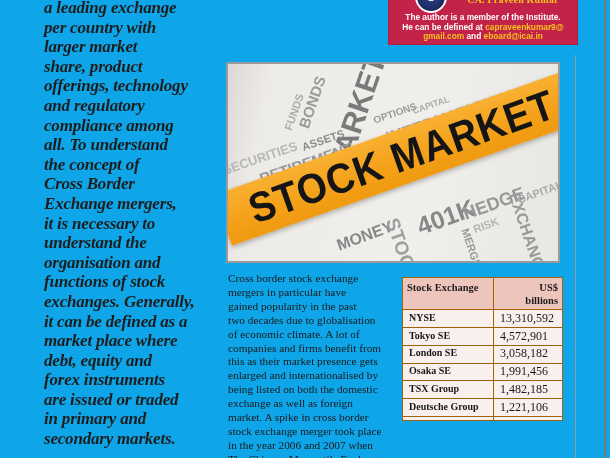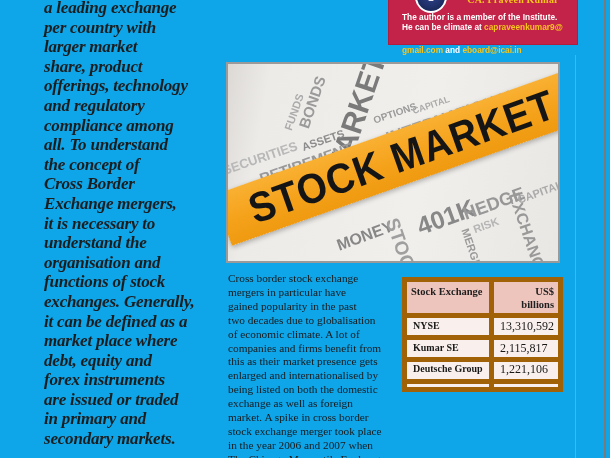--- a/index.html
+++ b/index.html
@@ -13,23 +13,23 @@
            color:#1d1d1d; white-space:pre-line; letter-spacing:-0.2px; }
 
   
   .author-box { position:absolute; left:388px; top:-12px; width:190px; height:57px;
                 background:#c32348; box-shadow:0 0 0 1px #b01d3f inset; }
   .avatar { position:absolute; left:27px; top:-7px; width:32px; height:32px; border-radius:50%;
             border:2px solid #ffffff;
             background:radial-gradient(circle at 50% 42%, #e9eaf2 0%, #e9eaf2 28%, #27397c 30%, #1a2a5e 72%, #12204a 100%); }
   .author-name { position:absolute; left:64px; top:6px; width:122px; text-align:center;
                  font:700 10px/11px "Liberation Serif", serif; color:#f6c51e; letter-spacing:0.2px; }
-  .ab-line { position:absolute; left:14px; right:3px; 
+  .ab-line { position:absolute; left:3px; right:3px; text-align:center;
              font:700 8.3px/9px "Liberation Sans", sans-serif; color:#ffffff; }
-  .ab-l1 { top:25px; } .ab-l2 { top:34.5px; } .ab-l3 { top:44px;margin-top:14px; }
+  .ab-l1 { top:25px; } .ab-l2 { top:34.5px; } .ab-l3 { top:44px; }
   .yellow { color:#f6c51e; }
 
   
   .cloud { position:absolute; left:226px; top:62px; width:334px; height:201px;
            border:2px solid #9a9a9a; overflow:hidden;
            background:linear-gradient(100deg,#dcd9d5 0%, #edebe8 12%, #f1efec 58%, #e9e7e3 100%); }
   .w { position:absolute; font-family:"Liberation Sans", sans-serif; font-weight:700;
        white-space:nowrap; transform-origin:center; }
   .banner { position:absolute; left:-16px; top:66px; width:380px; height:54px;
             background:linear-gradient(180deg,#f9b032 0%, #f5a21b 55%, #ef9a10 100%);
@@ -39,21 +39,21 @@
                  letter-spacing:1px; transform:scaleX(0.92); white-space:nowrap; }
 
   
   .article { position:absolute; left:228px; top:272px; width:180px;
              font:400 11.3px/13.9px "Liberation Serif", serif; color:#1a1a1a;
              white-space:pre-line; }
 
   
   .stats { position:absolute; left:402px; top:277px; width:161px; border-collapse:collapse;
            border:1.5px solid #2c2c2c; font-family:"Liberation Serif", serif; }
-  .stats th, .stats td { border:5px solid #a16207; vertical-align:top; }
+  .stats th, .stats td { border:1px solid #a16207; vertical-align:top; }
   .stats th { background:#eec5bd; color:#1e1e1e; font-weight:700; font-size:10.5px;
               line-height:1.25; padding:3px 4px 2px 4px; white-space:pre-line; }
   .th-name { width:92px; text-align:left; padding-left:6px; }
   .th-val  { width:69px; text-align:right; }
   .stats td { background:#f9f0ed; padding:1.5px 4px 1.5px 6px; }
   .td-name { font-weight:700; font-size:10px; line-height:1.1; color:#181818; }
   .td-val  { font-size:12px; line-height:1.15; color:#181818; }
 
   
   .vline { position:absolute; }
@@ -86,21 +86,21 @@
 debt, equity and
 forex instruments
 are issued or traded
 in primary and
 secondary markets.</div>
 
   <div class="author-box">
     <div class="avatar"></div>
     <div class="author-name">CA. Praveen Kumar</div>
     <div class="ab-line ab-l1">The author is a member of the Institute.</div>
-    <div class="ab-line ab-l2"><span>He can be climate at </span><span class="yellow">capraveenkumar9@</span></div>
+    <div class="ab-line ab-l2"><span>He can be defined at </span><span class="yellow">capraveenkumar9@</span></div>
     <div class="ab-line ab-l3"><span class="yellow">gmail.com</span><span> and </span><span class="yellow">eboard@icai.in</span></div>
   </div>
 
   <div class="cloud">
     <span class="w" style="left:128px;top:52px;font-size:30px;color:#7a7a7a;transform:translate(-50%,-50%) rotate(-71deg);">MARKET</span>
     <span class="w" style="left:84px;top:38px;font-size:15px;color:#9a9a9a;transform:translate(-50%,-50%) rotate(-71deg);">BONDS</span>
     <span class="w" style="left:66px;top:48px;font-size:11px;color:#ababab;transform:translate(-50%,-50%) rotate(-71deg);">FUNDS</span>
     <span class="w" style="left:95px;top:76px;font-size:11px;color:#8c8c8c;transform:translate(-50%,-50%) rotate(-19deg);">ASSETS</span>
     <span class="w" style="left:78px;top:99px;font-size:15px;color:#9a9a9a;transform:translate(-50%,-50%) rotate(-19deg);">RETIREMENT</span>
     <span class="w" style="left:32px;top:94px;font-size:13px;color:#b8b8b8;transform:translate(-50%,-50%) rotate(-19deg);">SECURITIES</span>
@@ -144,22 +144,34 @@
         <th class="th-val">US$
 billions</th>
       </tr>
     </thead>
     <tbody>
       <tr>
           <td class="td-name">NYSE</td>
           <td class="td-val">13,310,592</td>
         </tr>
       <tr>
-          <td class="td-name">Kumar SE</td>
-          <td class="td-val">2,115,817</td>
+          <td class="td-name">Tokyo SE</td>
+          <td class="td-val">4,572,901</td>
+        </tr>
+      <tr>
+          <td class="td-name">London SE</td>
+          <td class="td-val">3,058,182</td>
+        </tr>
+      <tr>
+          <td class="td-name">Osaka SE</td>
+          <td class="td-val">1,991,456</td>
+        </tr>
+      <tr>
+          <td class="td-name">TSX Group</td>
+          <td class="td-val">1,482,185</td>
         </tr>
       <tr>
           <td class="td-name">Deutsche Group</td>
           <td class="td-val">1,221,106</td>
         </tr>
       <tr>
           <td class="td-name"></td>
           <td class="td-val"></td>
         </tr>
     </tbody>

